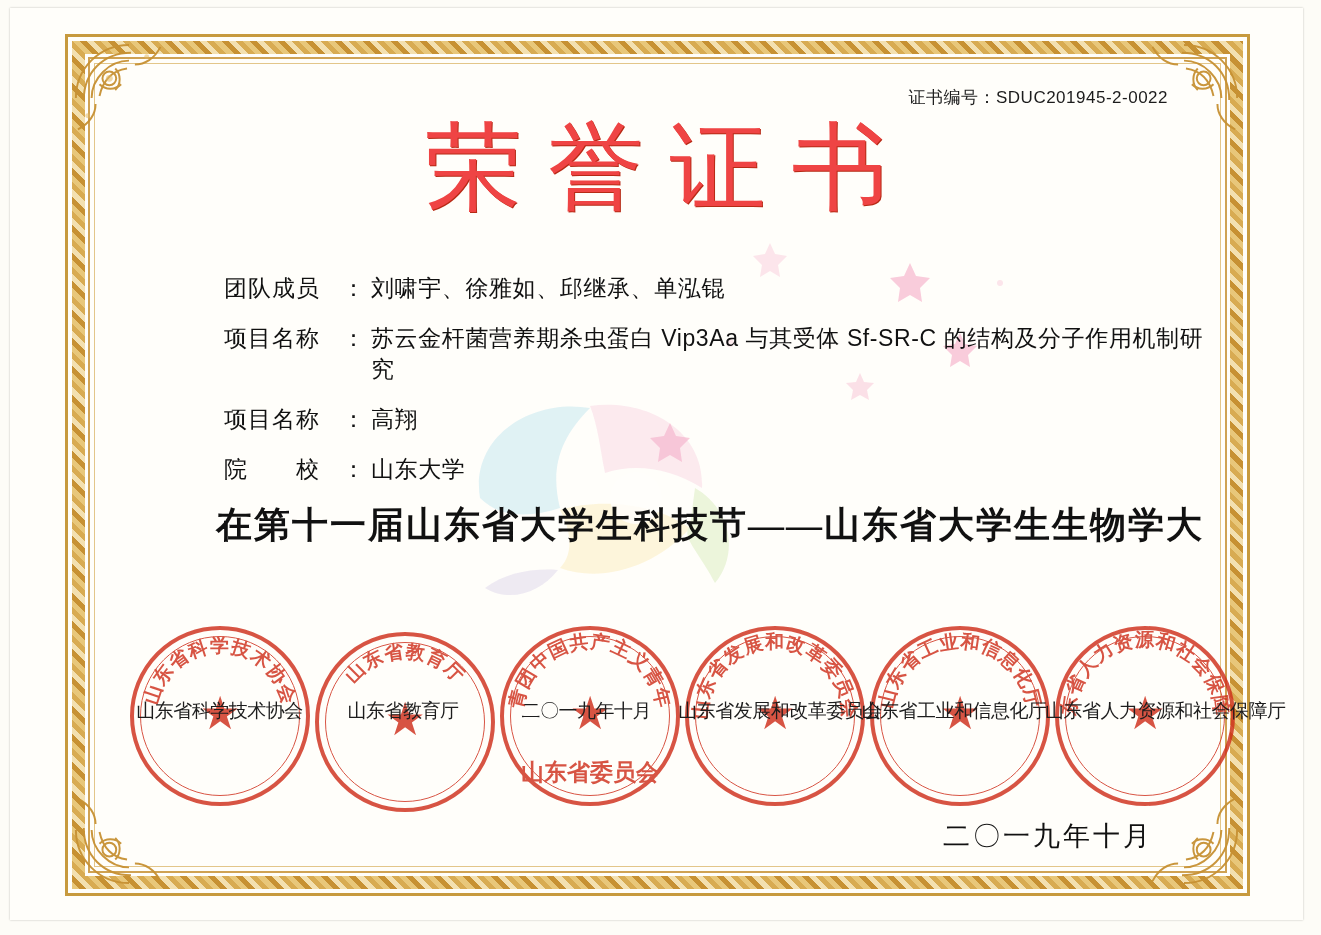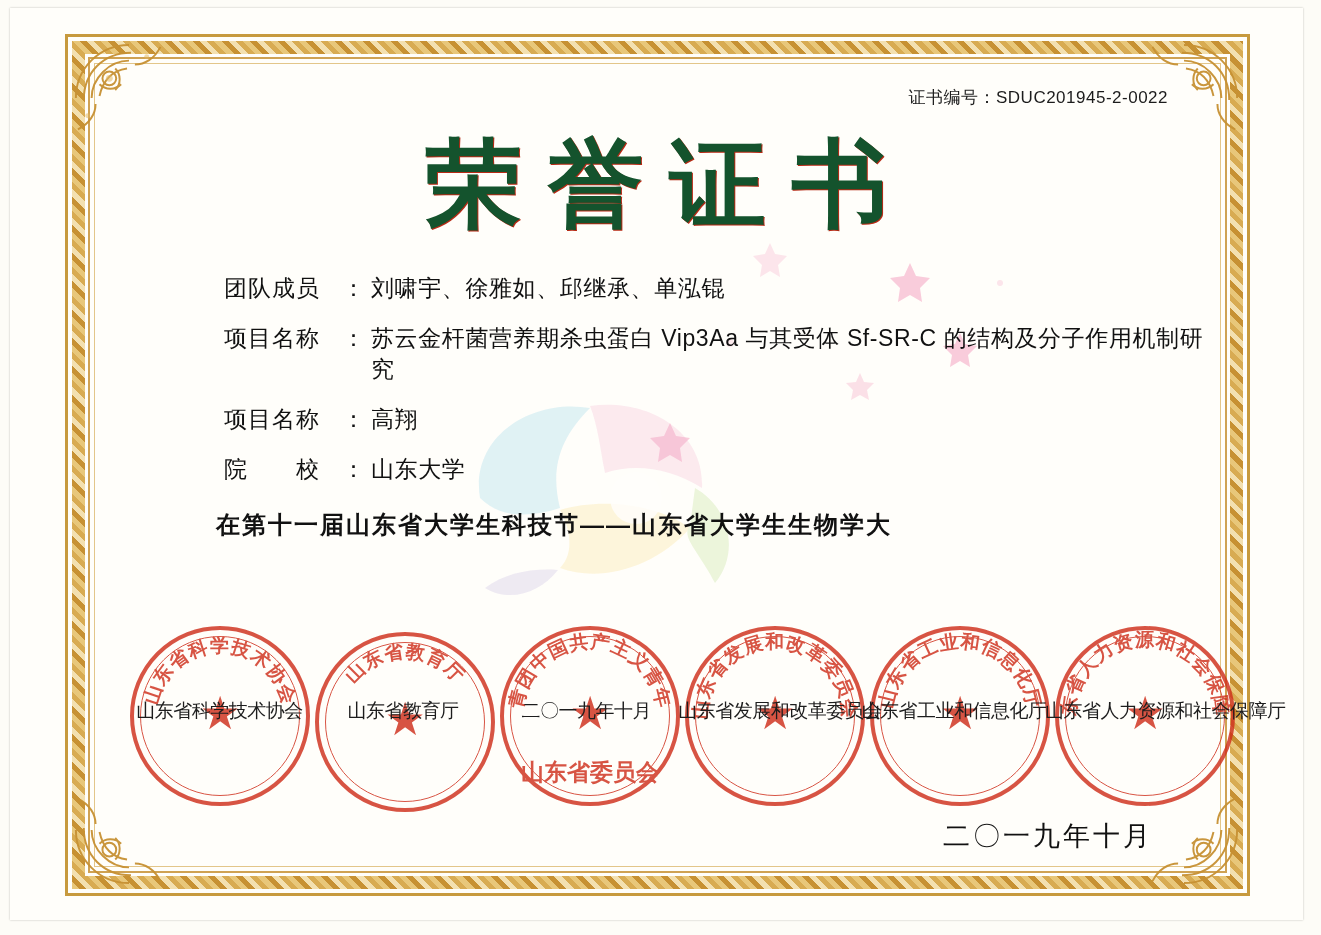--- a/index.html
+++ b/index.html
@@ -114,26 +114,26 @@
     font-size: 17px;
     color: #1c1c1c;
     letter-spacing: .5px;
     font-family: "Liberation Sans", sans-serif;
     white-space: nowrap;
   }
 
   .title {
     position: absolute;
     left: 0; right: 0;
-    top: 113px;
+    top: 96px;
     text-align: center;
     font-family: "Liberation Serif", serif;
     font-size: 96px;
-    font-weight: bold;
-    color: #14532d;
+    font-weight: normal;
+    color: #ef4444;
     letter-spacing: 26px;
     text-indent: 26px;
     text-shadow: 1px 1px 0 #b72a15;
   }
 
   .fields {
     position: absolute;
     left: 214px;
     top: 265px;
     width: 980px;
@@ -159,23 +159,23 @@
   .field-value {
     flex: 1 1 auto;
     letter-spacing: .6px;
   }
 
   .body-text {
     position: absolute;
     left: 140px;
     top: 482px;
     width: 1070px;
-    font-size: 24px;
+    font-size: 36px;
     color: #111;
-    font-family: Liberation Sans, sans-serif;
+    font-family: Liberation Serif, serif;
     font-weight: bold;
     line-height: 70px;
     letter-spacing: 2px;
   }
   .body-line1 { text-indent: 66px; }
   .body-line2 { }
   .award-blank {
     display: inline-block;
     min-width: 78px;
     text-align: center;

